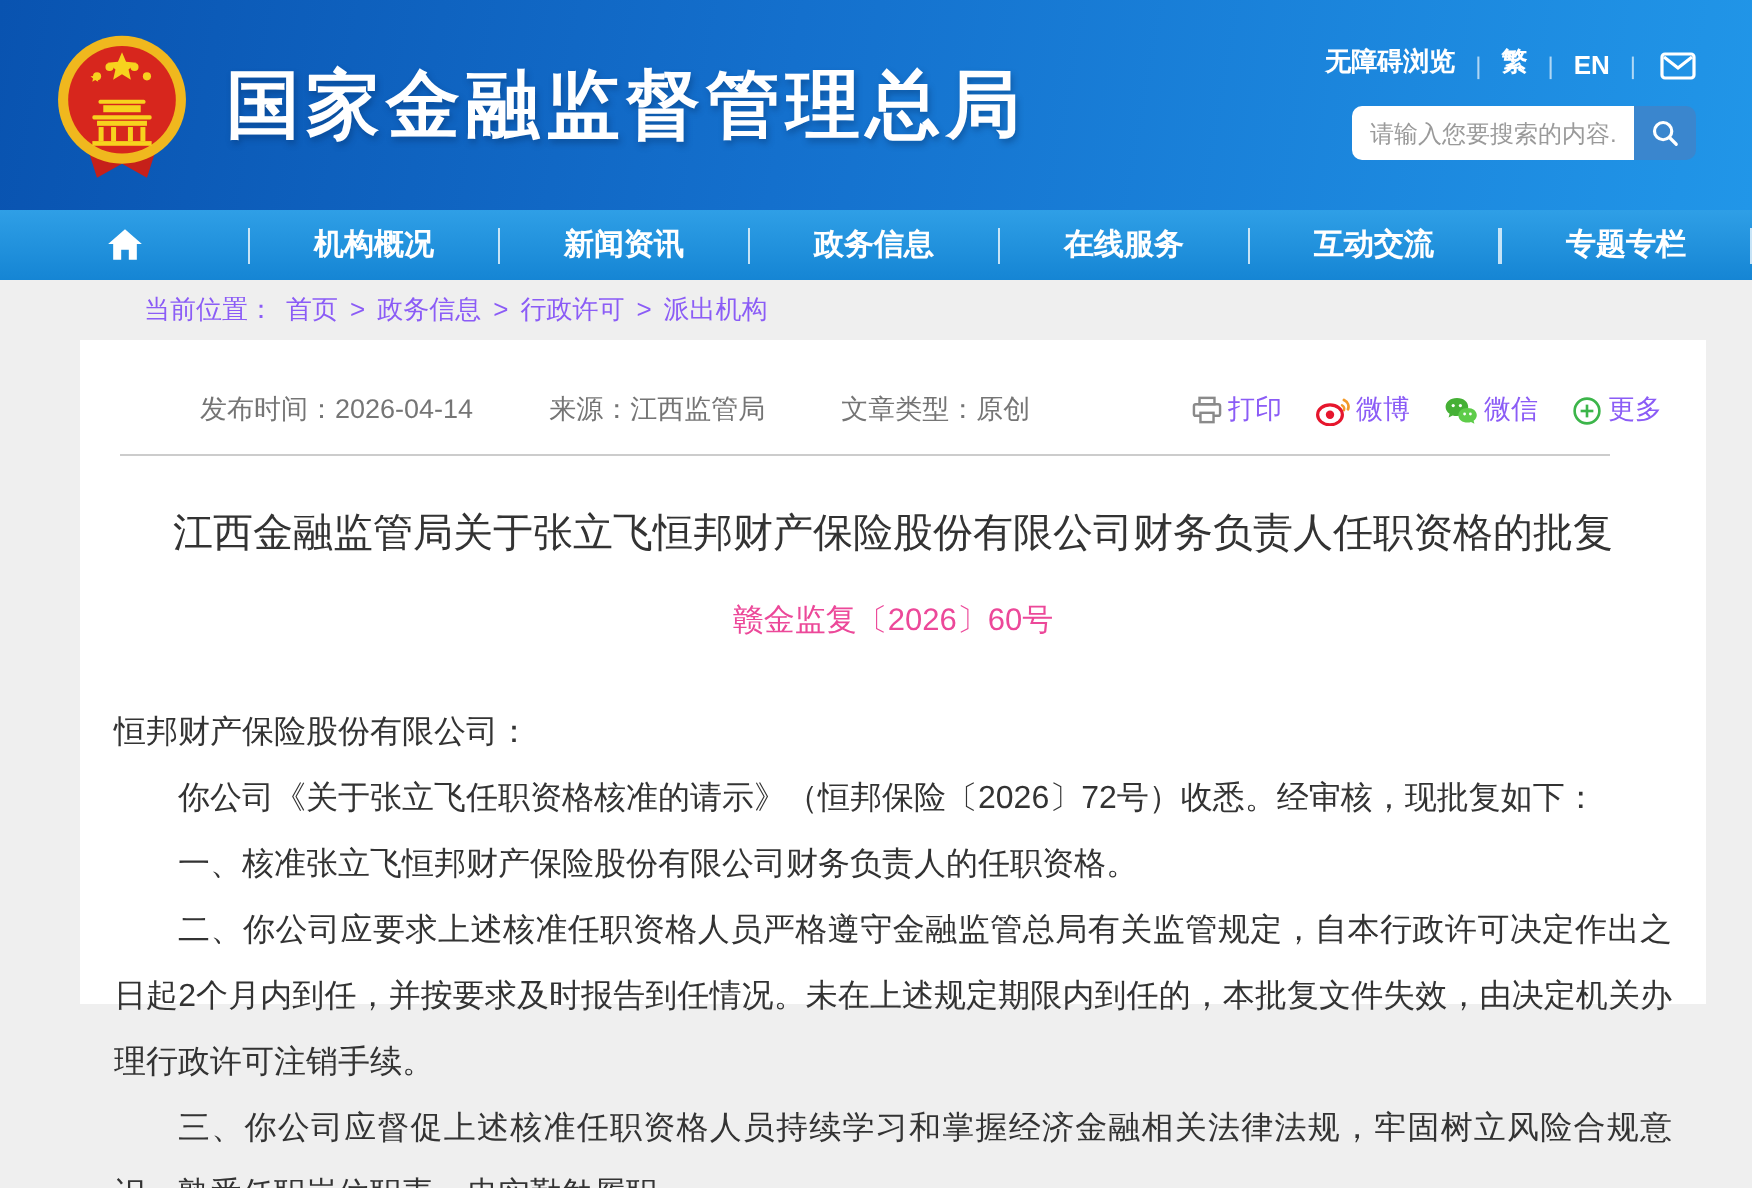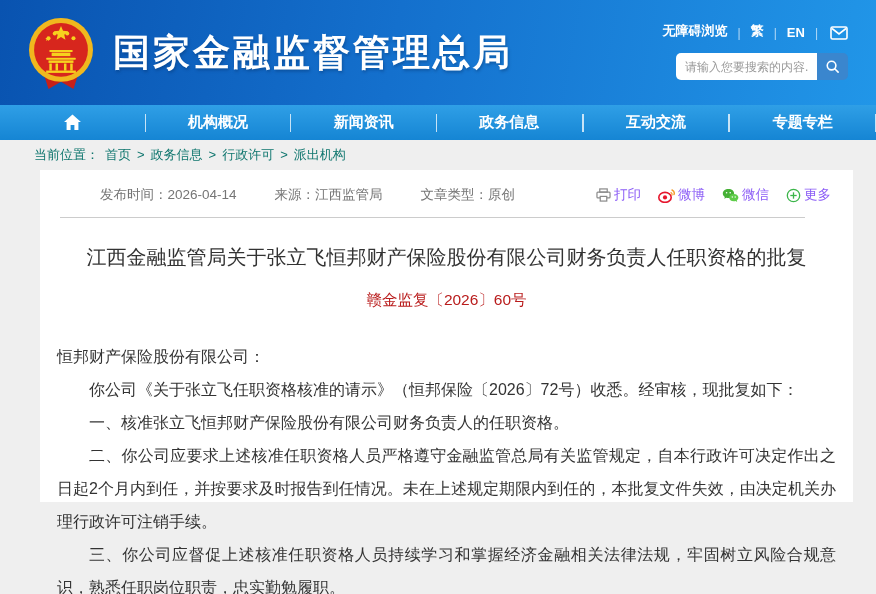--- a/index.html
+++ b/index.html
@@ -54,43 +54,43 @@
     display:flex; align-items:center;
   }
   .nav-item{
     flex:1; text-align:center; color:#fff; font-size:15px; font-weight:bold;
     cursor:pointer; white-space:nowrap;
     display:flex; align-items:center; justify-content:center; height:100%;
   }
   .nav-sep{ width:1px; height:18px; background:rgba(255,255,255,.75); }
   
   .breadcrumb-bar{
-    height:30px; line-height:30px; padding-left:34px;
-    font-size:13px; color:#0f766e; background:#efefef;
+    height:30px; line-height:30px; padding-left:72px;
+    font-size:13px; color:#8b5cf6; background:#efefef;
     display:flex; align-items:center; gap:6px;
   }
   .breadcrumb-bar .crumb{ cursor:pointer;text-align:center; }
   
   .card{
     margin-left:40px; width:813px; height:332px;
-    background:#fff; padding:14px 17px 0 17px;
+    background:#fff; padding:24px 17px 0 17px;
   }
   .meta-row{
     display:flex; justify-content:space-between; align-items:center;
     padding:2px 5px 0 43px; font-size:13.5px; color:#757575;
   }
   .meta-left{ display:flex; gap:38px; }
   .actions{ display:flex; gap:17px; align-items:center; }
   .action{ display:flex; align-items:center; gap:3px; cursor:pointer; color:#8b5cf6; }
   .divider{ border-bottom:1px solid #ccc; margin:13px 31px 0 3px; }
   .article-title{
     margin:25px 18px 0 18px; text-align:center;
     font-size:20px; font-weight:normal; color:#333; line-height:1.4;
   }
-  .doc-number{ margin-top:19px; text-align:center; font-size:15.5px; color:#b91c1c; }
+  .doc-number{ margin-top:19px; text-align:center; font-size:15.5px; color:#ec4899; }
   .article-body{
     margin:29px 0 0 0; font-size:16px; line-height:33px;
     text-align:justify; color:#333;
   }
   .article-body p.indent{ text-indent:2em; }
   svg{ display:block; }
 </style>
 </head>
 <body>
 
@@ -162,20 +162,21 @@
       </svg>
     </span>
   </div>
   <div class="nav-sep"></div>
   <div class="nav-item">机构概况</div>
   <div class="nav-sep"></div>
   <div class="nav-item">新闻资讯</div>
   <div class="nav-sep"></div>
   <div class="nav-item">政务信息</div>
   <div class="nav-sep"></div>
+  <div class="nav-item">在线服务</div>
   <div class="nav-sep"></div>
   <div class="nav-item">互动交流</div>
   <div class="nav-sep"></div>
   <div class="nav-sep"></div>
   <div class="nav-item">专题专栏</div>
   <div class="nav-sep"></div>
 </nav>
 
 <div class="breadcrumb-bar">
   <span>当前位置：</span>

